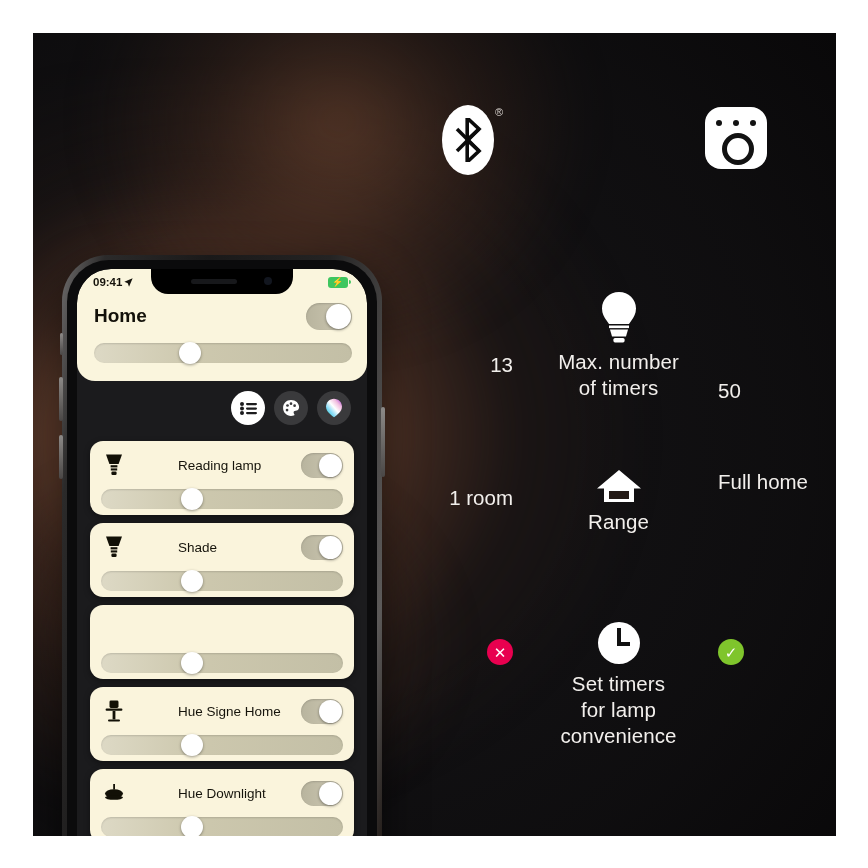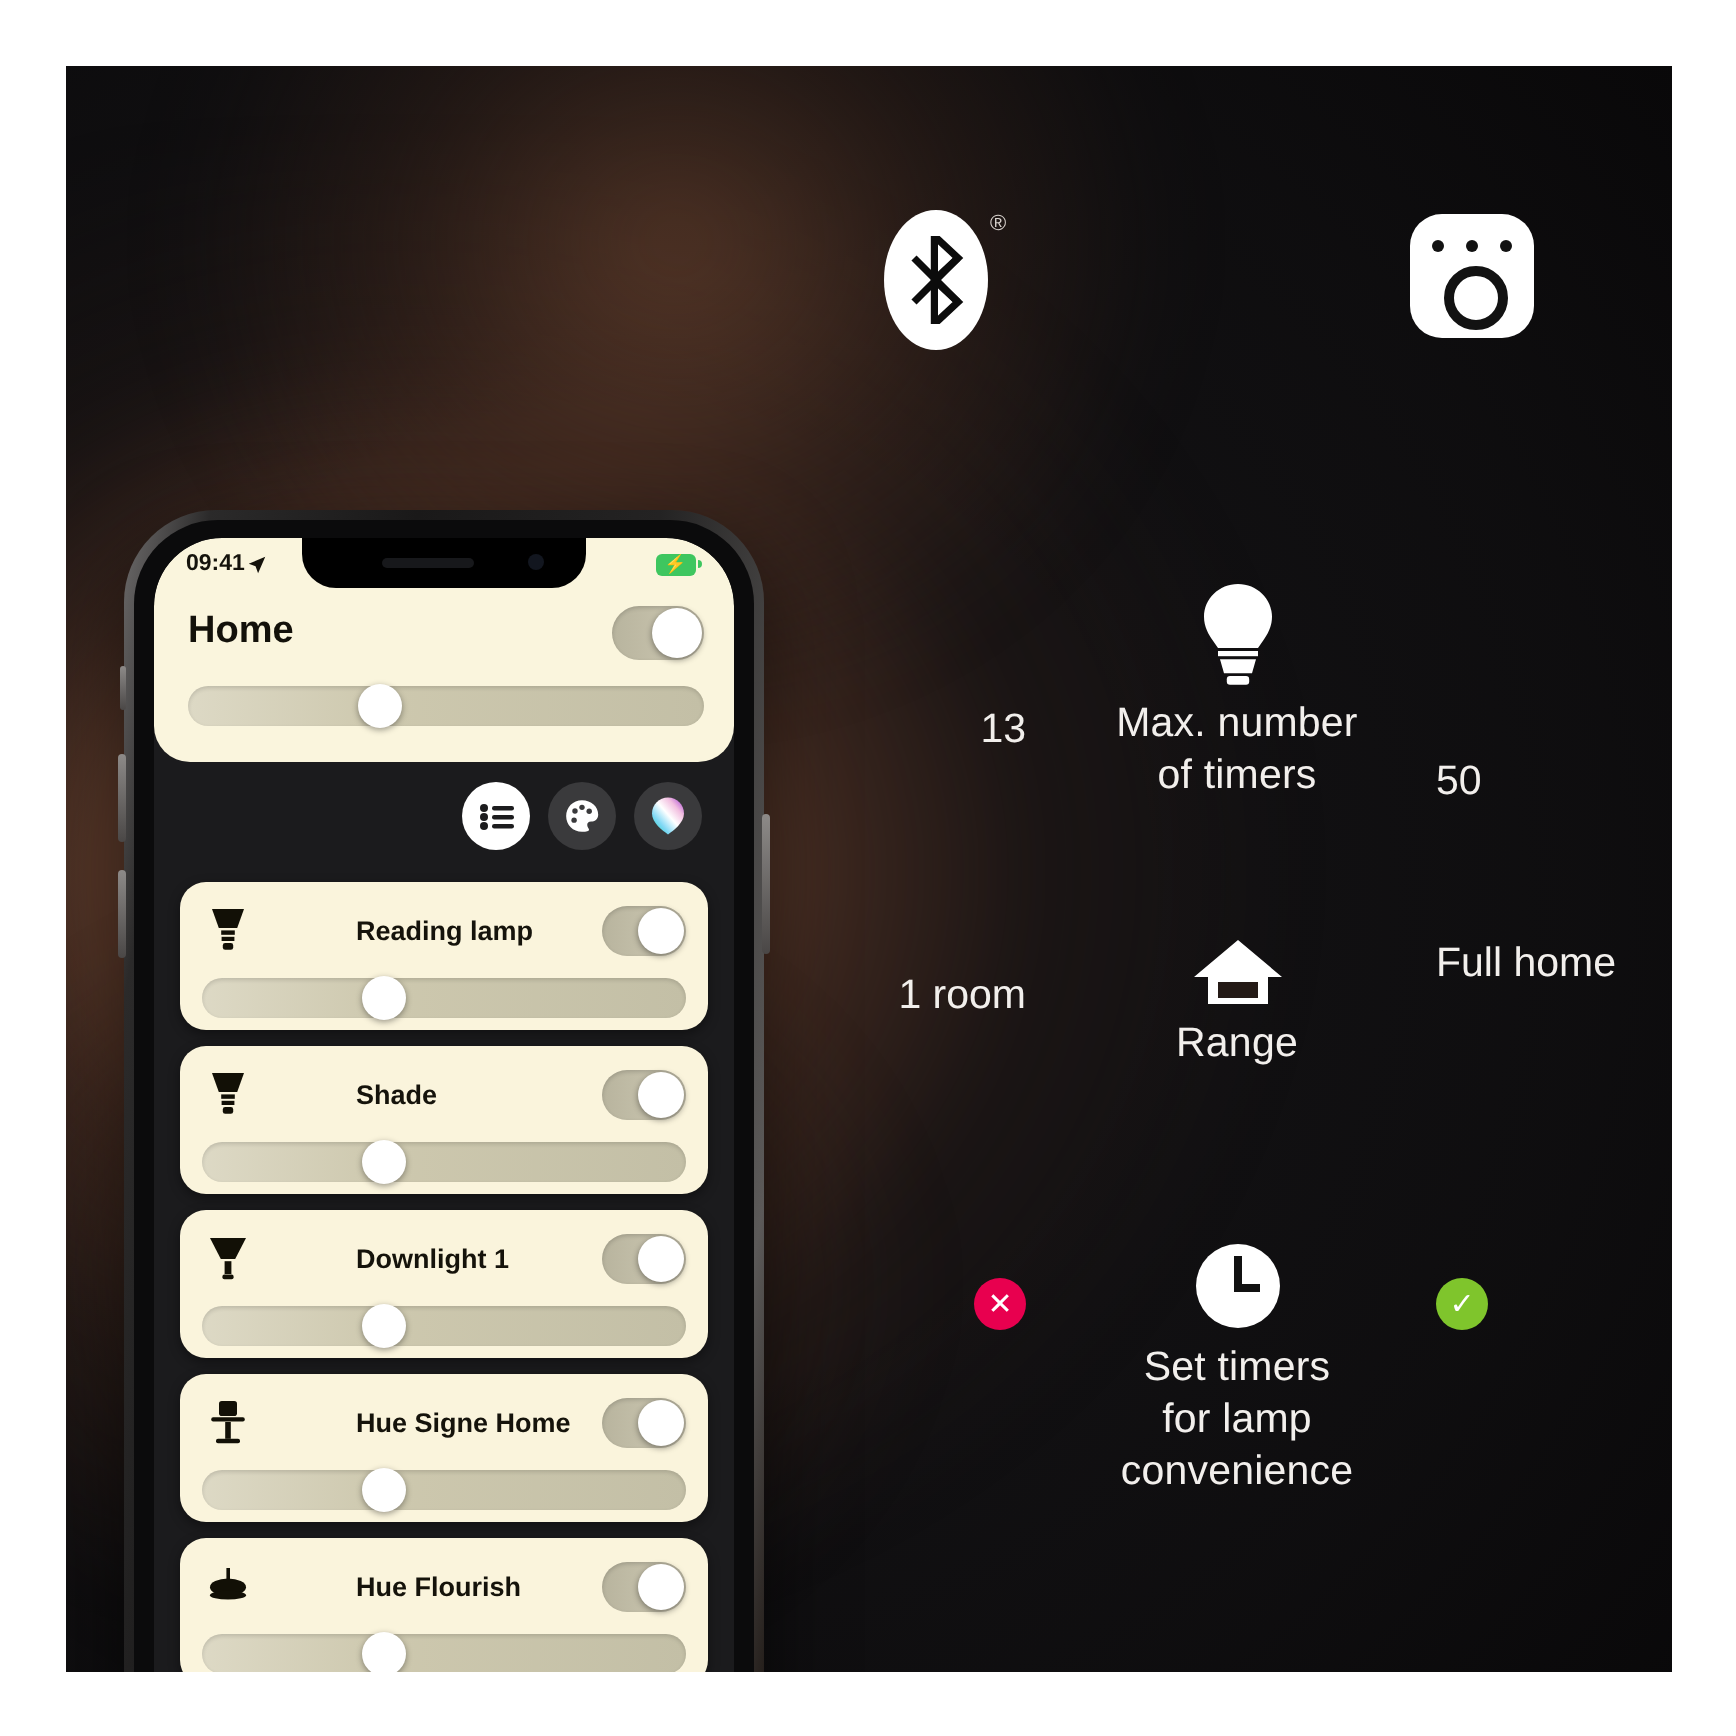--- a/index.html
+++ b/index.html
@@ -435,21 +435,21 @@
     align-items: center;
     justify-content: space-between;
   }
   .card-left {
     display: flex;
     align-items: center;
     gap: 17px;
   }
   .card-label {
     font-size: 13.5px;
-    font-weight: bold;
+    font-weight: normal;
     color: #15130b;
     padding-left: 36px;
   }
   .card-slider {
     position: absolute;
     left: 11px;
     right: 11px;
     bottom: 6px;
     height: 20px;
   }
@@ -660,33 +660,20 @@
               </div>
             </div>
             <div class="card-slider">
               <div class="slider">
                 <div class="sl-knob" style="left:33%;"></div>
               </div>
             </div>
           </div>
 
           <div class="card">
-            <div class="card-top">
-              <div class="card-left">
-                <svg class="dev-icon" viewBox="0 0 22 24">
-                  <path d="M2 2 L20 2 L14.6 12.5 L7.4 12.5 Z" fill="#121006"></path>
-                  <rect x="9.3" y="13.6" width="3.4" height="6.4" fill="#121006"></rect>
-                  <rect x="8.2" y="20.2" width="5.6" height="2.4" rx="1" fill="#121006"></rect>
-                </svg>
-                <span class="card-label">Downlight 1</span>
-              </div>
-              <div class="toggle small">
-                <div class="knob"></div>
-              </div>
-            </div>
             <div class="card-slider">
               <div class="slider">
                 <div class="sl-knob" style="left:33%;"></div>
               </div>
             </div>
           </div>
 
           <div class="card">
             <div class="card-top">
               <div class="card-left">
@@ -710,21 +697,21 @@
           </div>
 
           <div class="card">
             <div class="card-top">
               <div class="card-left">
                 <svg class="dev-icon" viewBox="0 0 22 24">
                   <rect x="10.2" y="3" width="1.8" height="5.5" fill="#121006"></rect>
                   <ellipse cx="11" cy="12.6" rx="9" ry="4.3" fill="#121006"></ellipse>
                   <ellipse cx="11" cy="16.6" rx="9" ry="2.2" fill="#121006"></ellipse>
                 </svg>
-                <span class="card-label">Hue Flourish</span>
+                <span class="card-label">Hue Downlight</span>
               </div>
               <div class="toggle small">
                 <div class="knob"></div>
               </div>
             </div>
             <div class="card-slider">
               <div class="slider">
                 <div class="sl-knob" style="left:33%;"></div>
               </div>
             </div>

